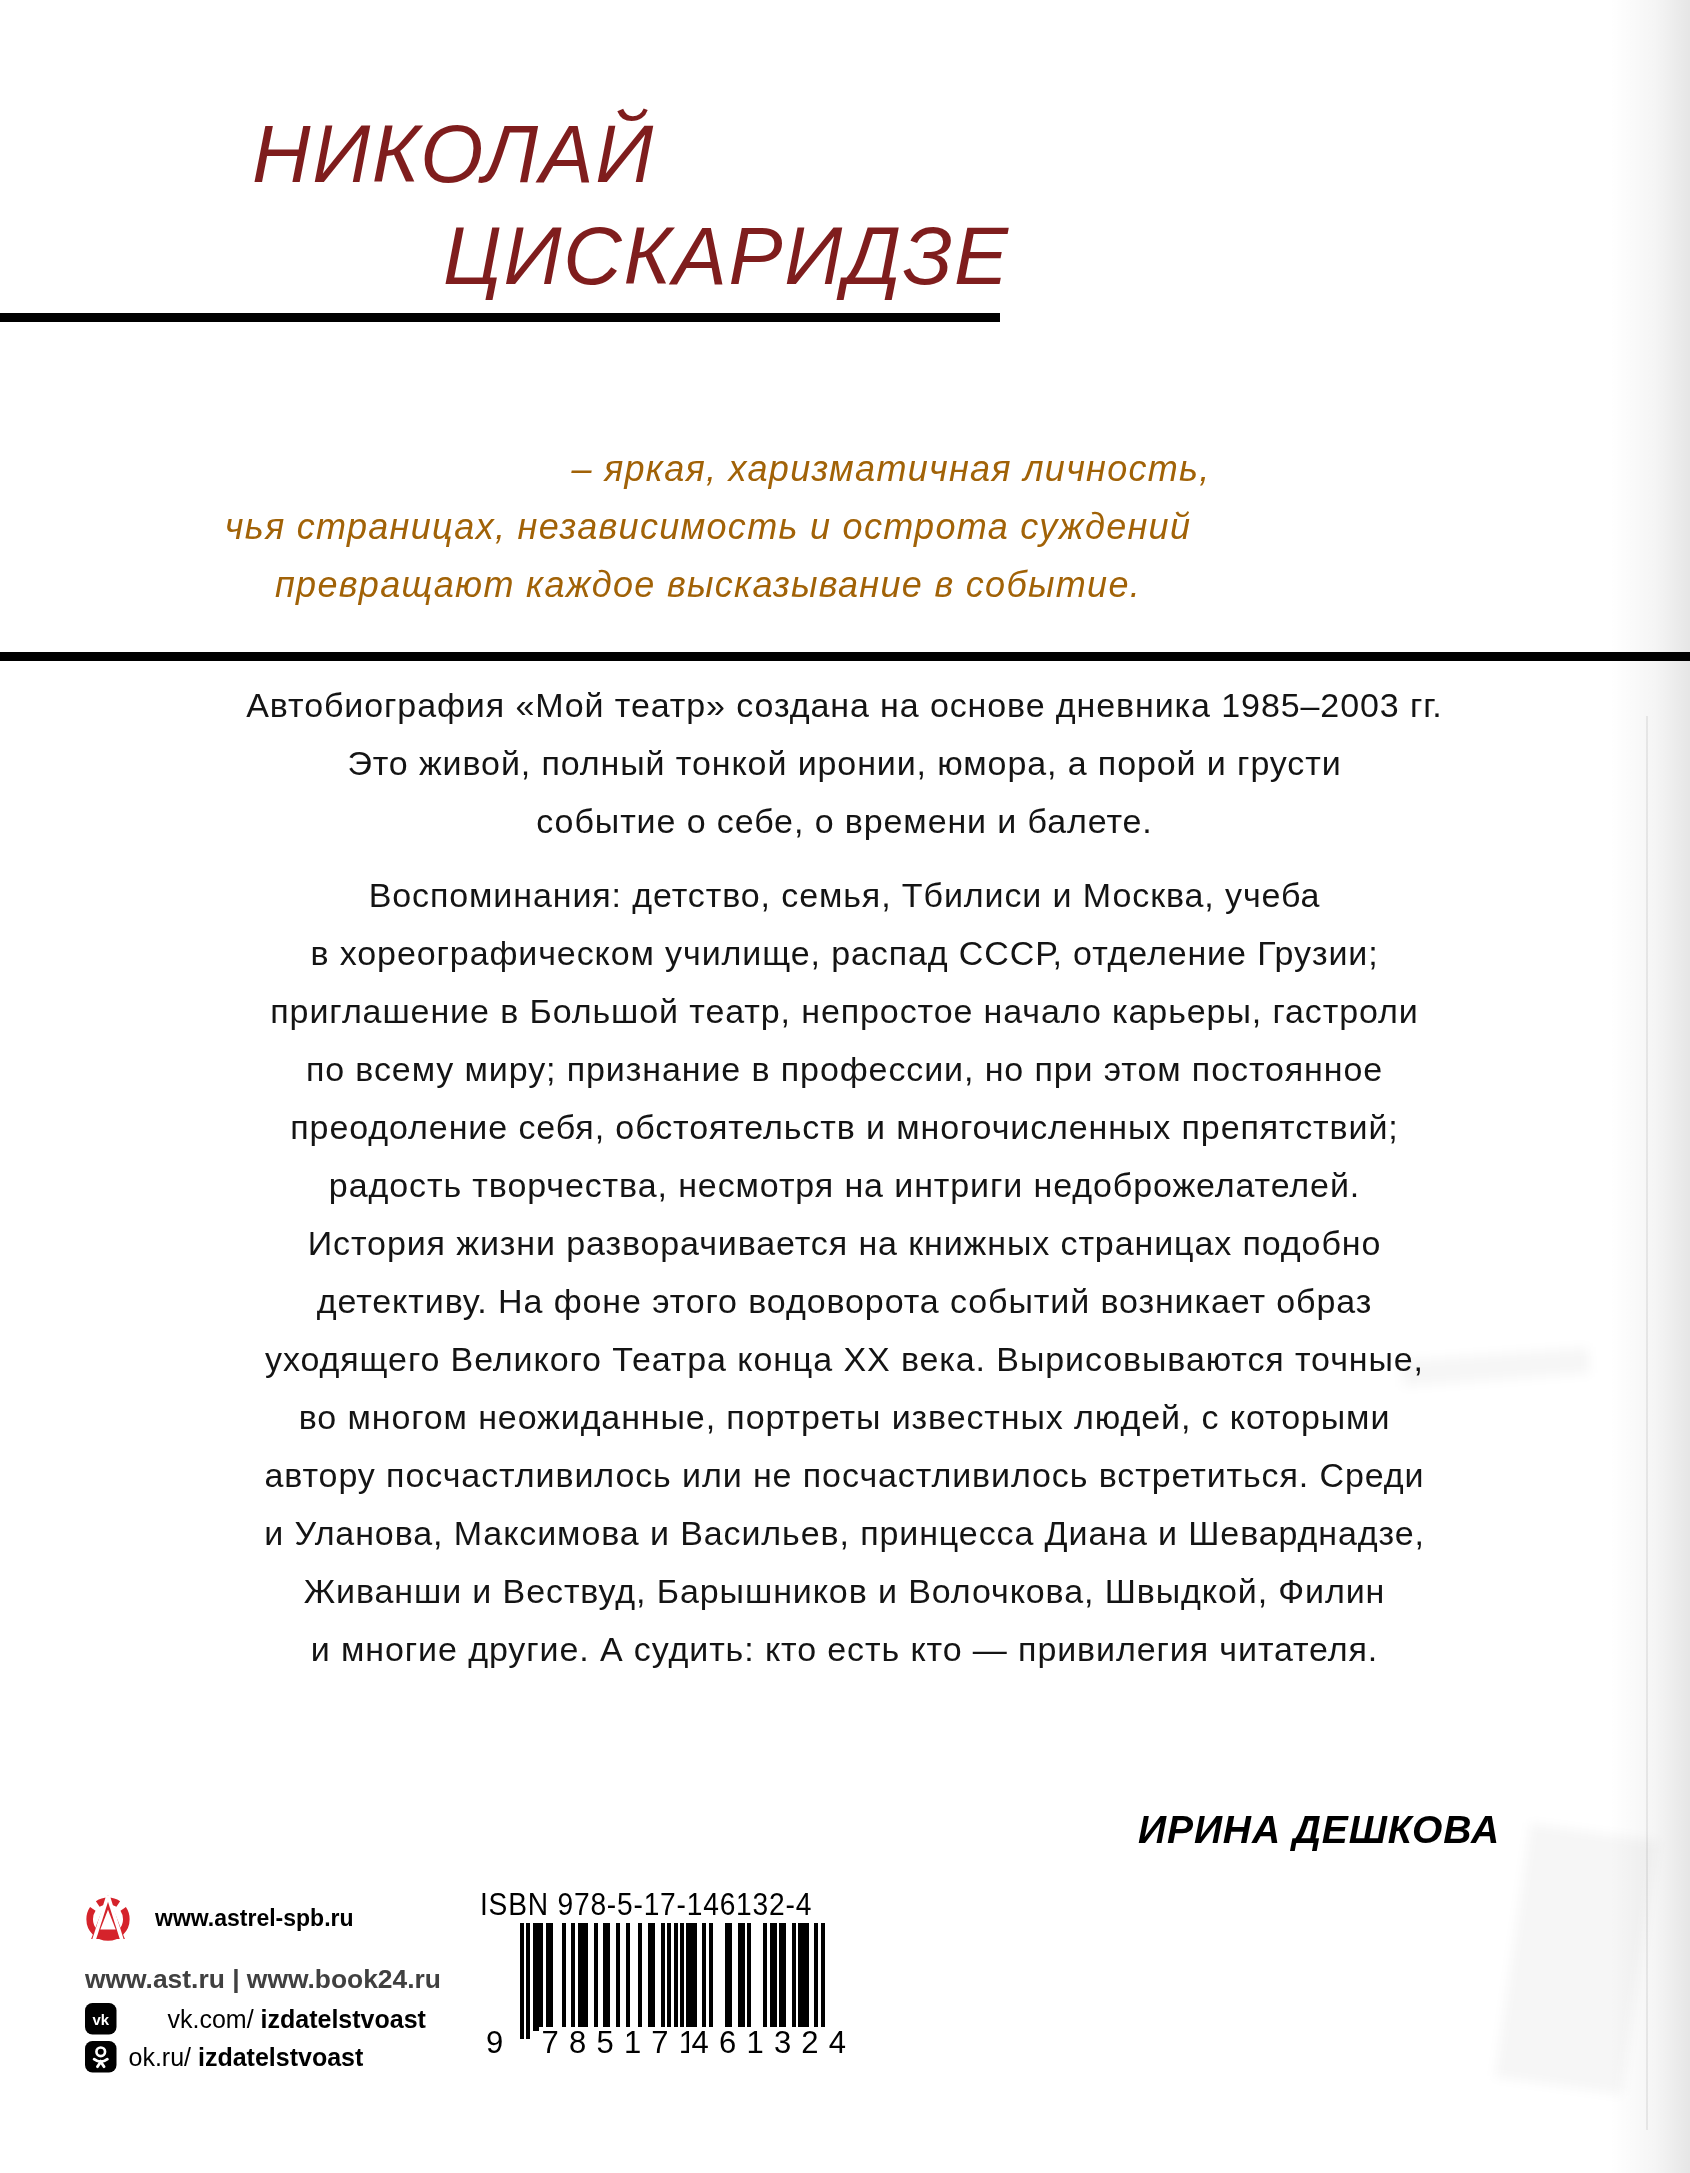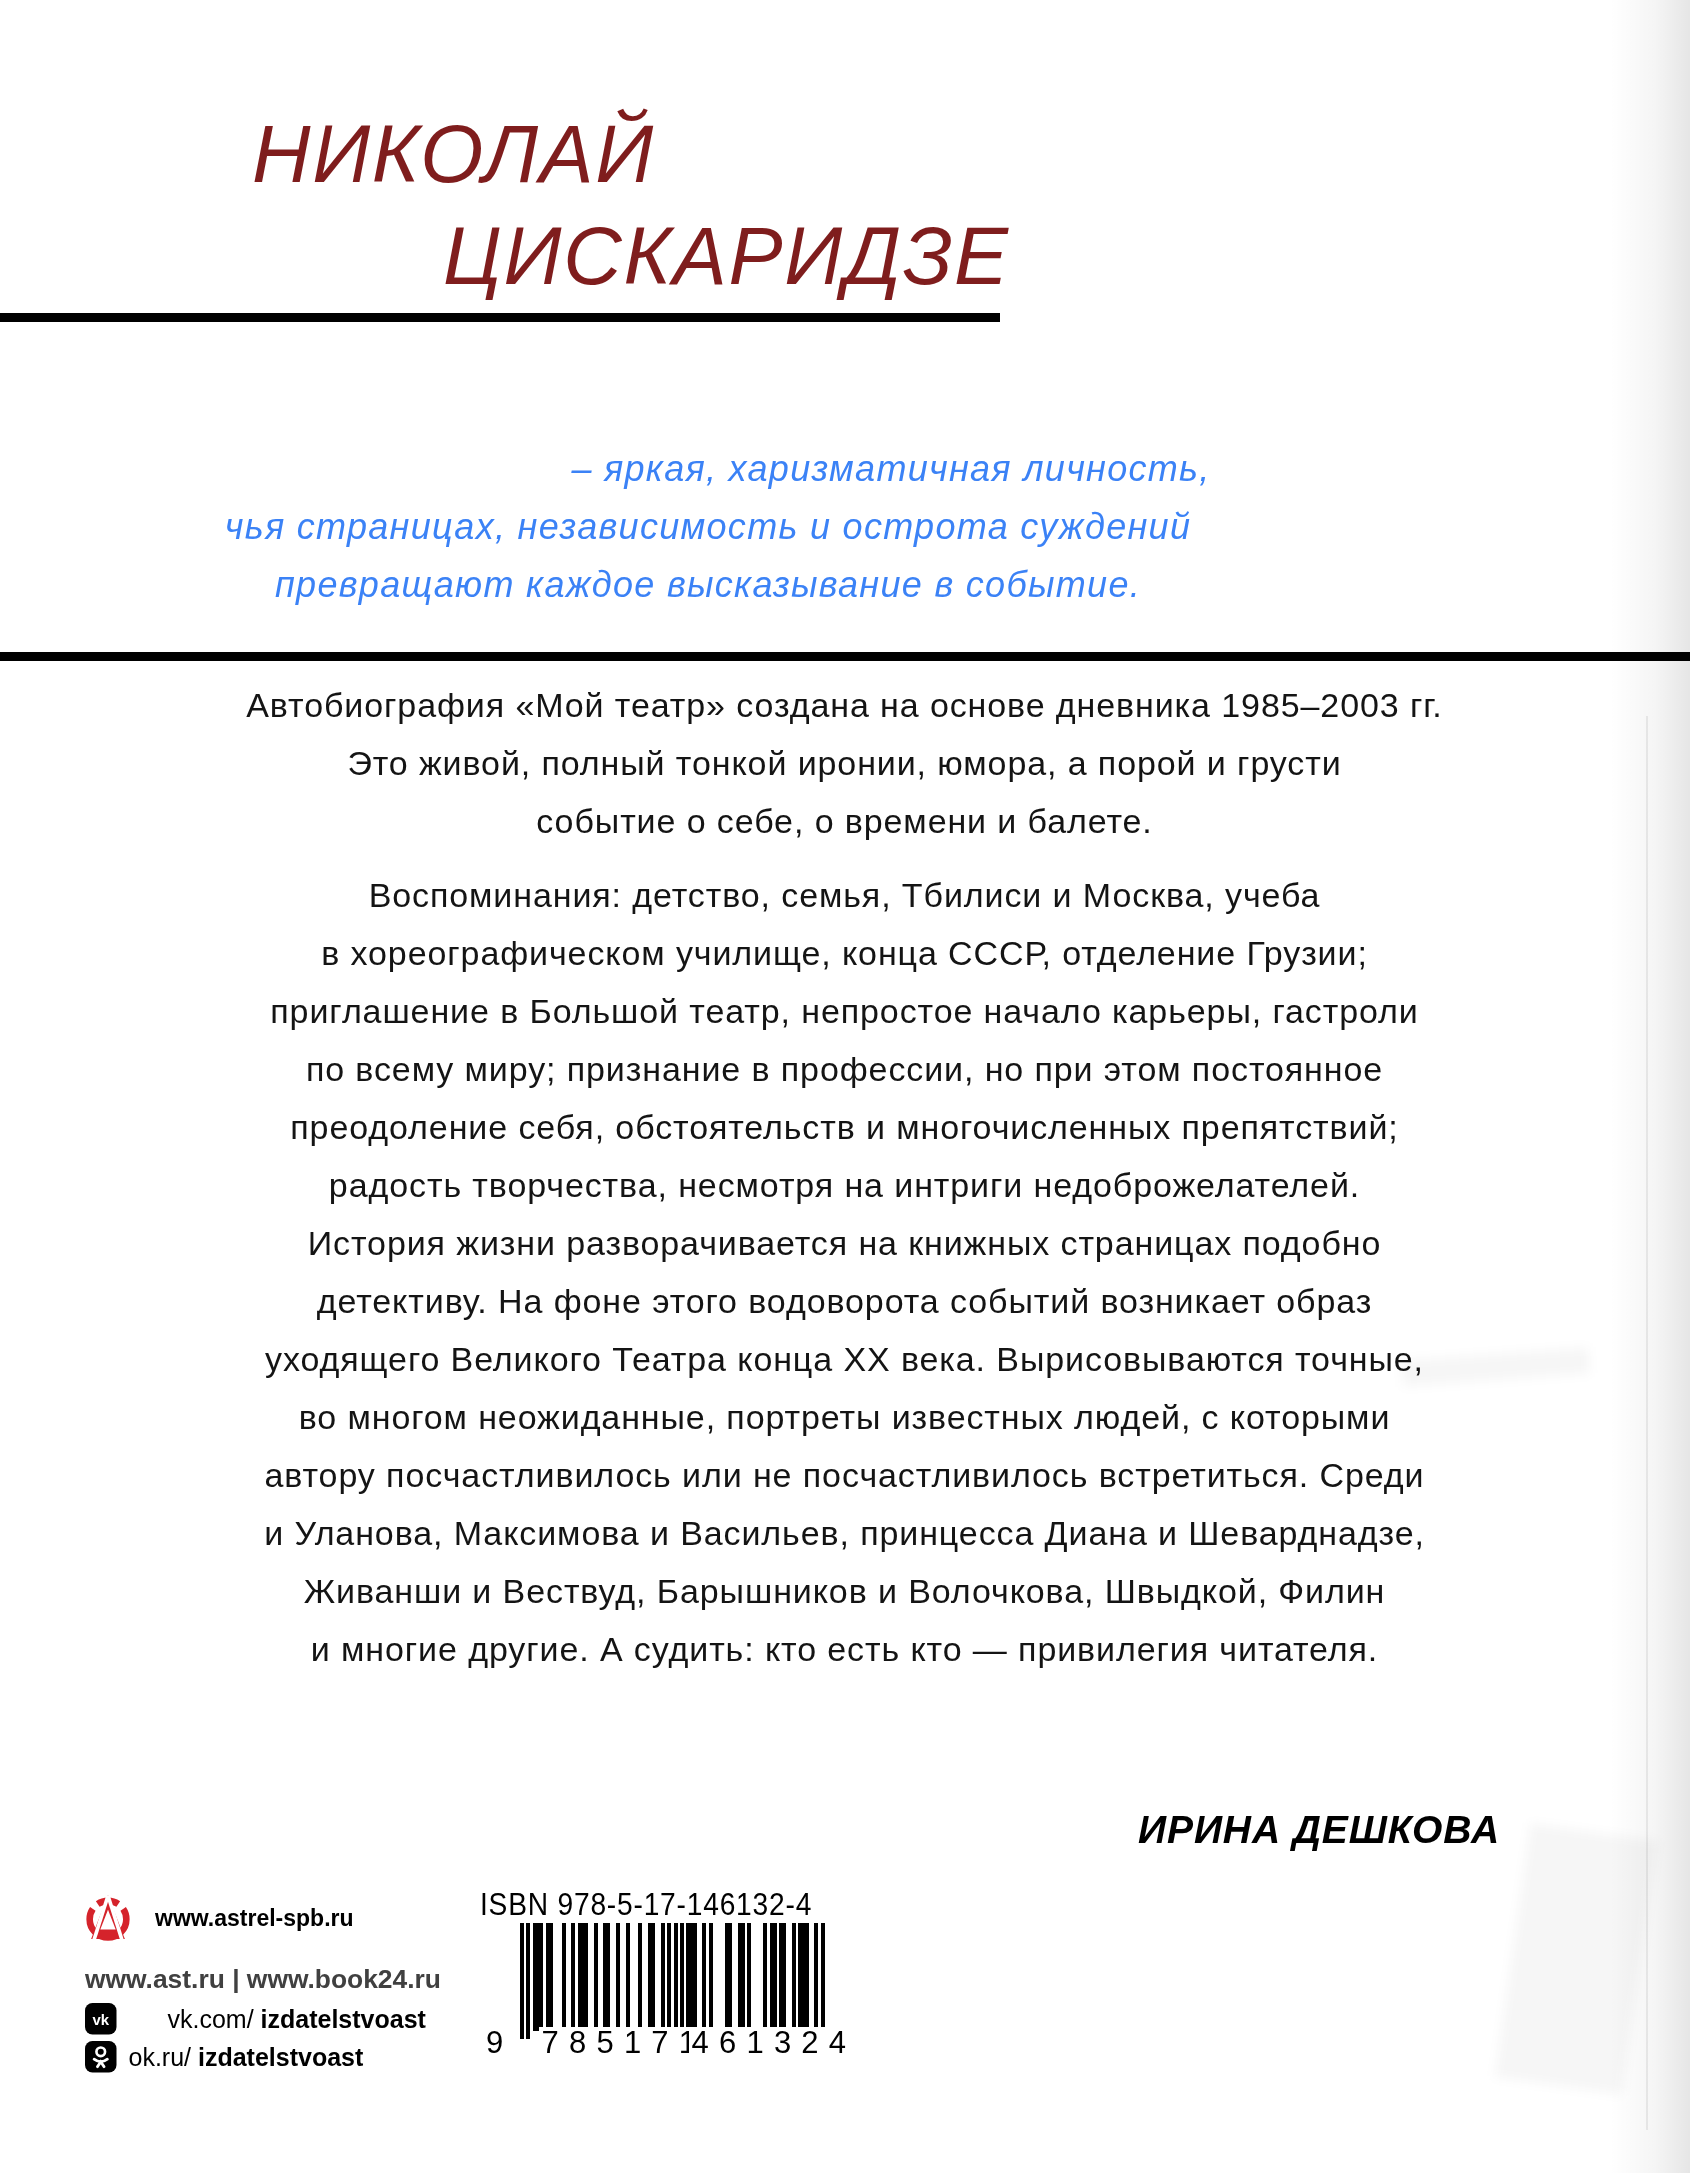--- a/index.html
+++ b/index.html
@@ -45,21 +45,21 @@
   .rule2{left:0;top:652px;width:1691px;height:9.4px;}
 
   .quote{
     position:absolute;left:0;top:440px;width:1416px;
     text-align:center;
     font-style:italic;
     font-weight:300;
     font-size:36px;
     line-height:58px;
     letter-spacing:1.3px;
-    color:#3b82f6;
+    color:#a16207;
     white-space:nowrap;
   }
   .quote div:first-child{margin-left:366px;}
 
   .para{
     position:absolute;left:78px;width:1533px;
     text-align:center;
     font-weight:300;
     font-size:34px;
     line-height:58px;
@@ -131,21 +131,21 @@
 
   <div class="rule rule2"></div>
 
   <div class="para para1">
       <div>Автобиография «Мой театр» создана на основе дневника 1985–2003 гг.</div>
       <div>Это живой, полный тонкой иронии, юмора, а порой и грусти</div>
       <div>событие о себе, о времени и балете.</div>
     </div>
   <div class="para para2">
       <div>Воспоминания: детство, семья, Тбилиси и Москва, учеба</div>
-      <div>в хореографическом училище, конца СССР, отделение Грузии;</div>
+      <div>в хореографическом училище, распад СССР, отделение Грузии;</div>
       <div>приглашение в Большой театр, непростое начало карьеры, гастроли</div>
       <div>по всему миру; признание в профессии, но при этом постоянное</div>
       <div>преодоление себя, обстоятельств и многочисленных препятствий;</div>
       <div>радость творчества, несмотря на интриги недоброжелателей.</div>
       <div>История жизни разворачивается на книжных страницах подобно</div>
       <div>детективу. На фоне этого водоворота событий возникает образ</div>
       <div>уходящего Великого Театра конца XX века. Вырисовываются точные,</div>
       <div>во многом неожиданные, портреты известных людей, с которыми</div>
       <div>автору посчастливилось или не посчастливилось встретиться. Среди</div>
       <div>и Уланова, Максимова и Васильев, принцесса Диана и Шеварднадзе,</div>

